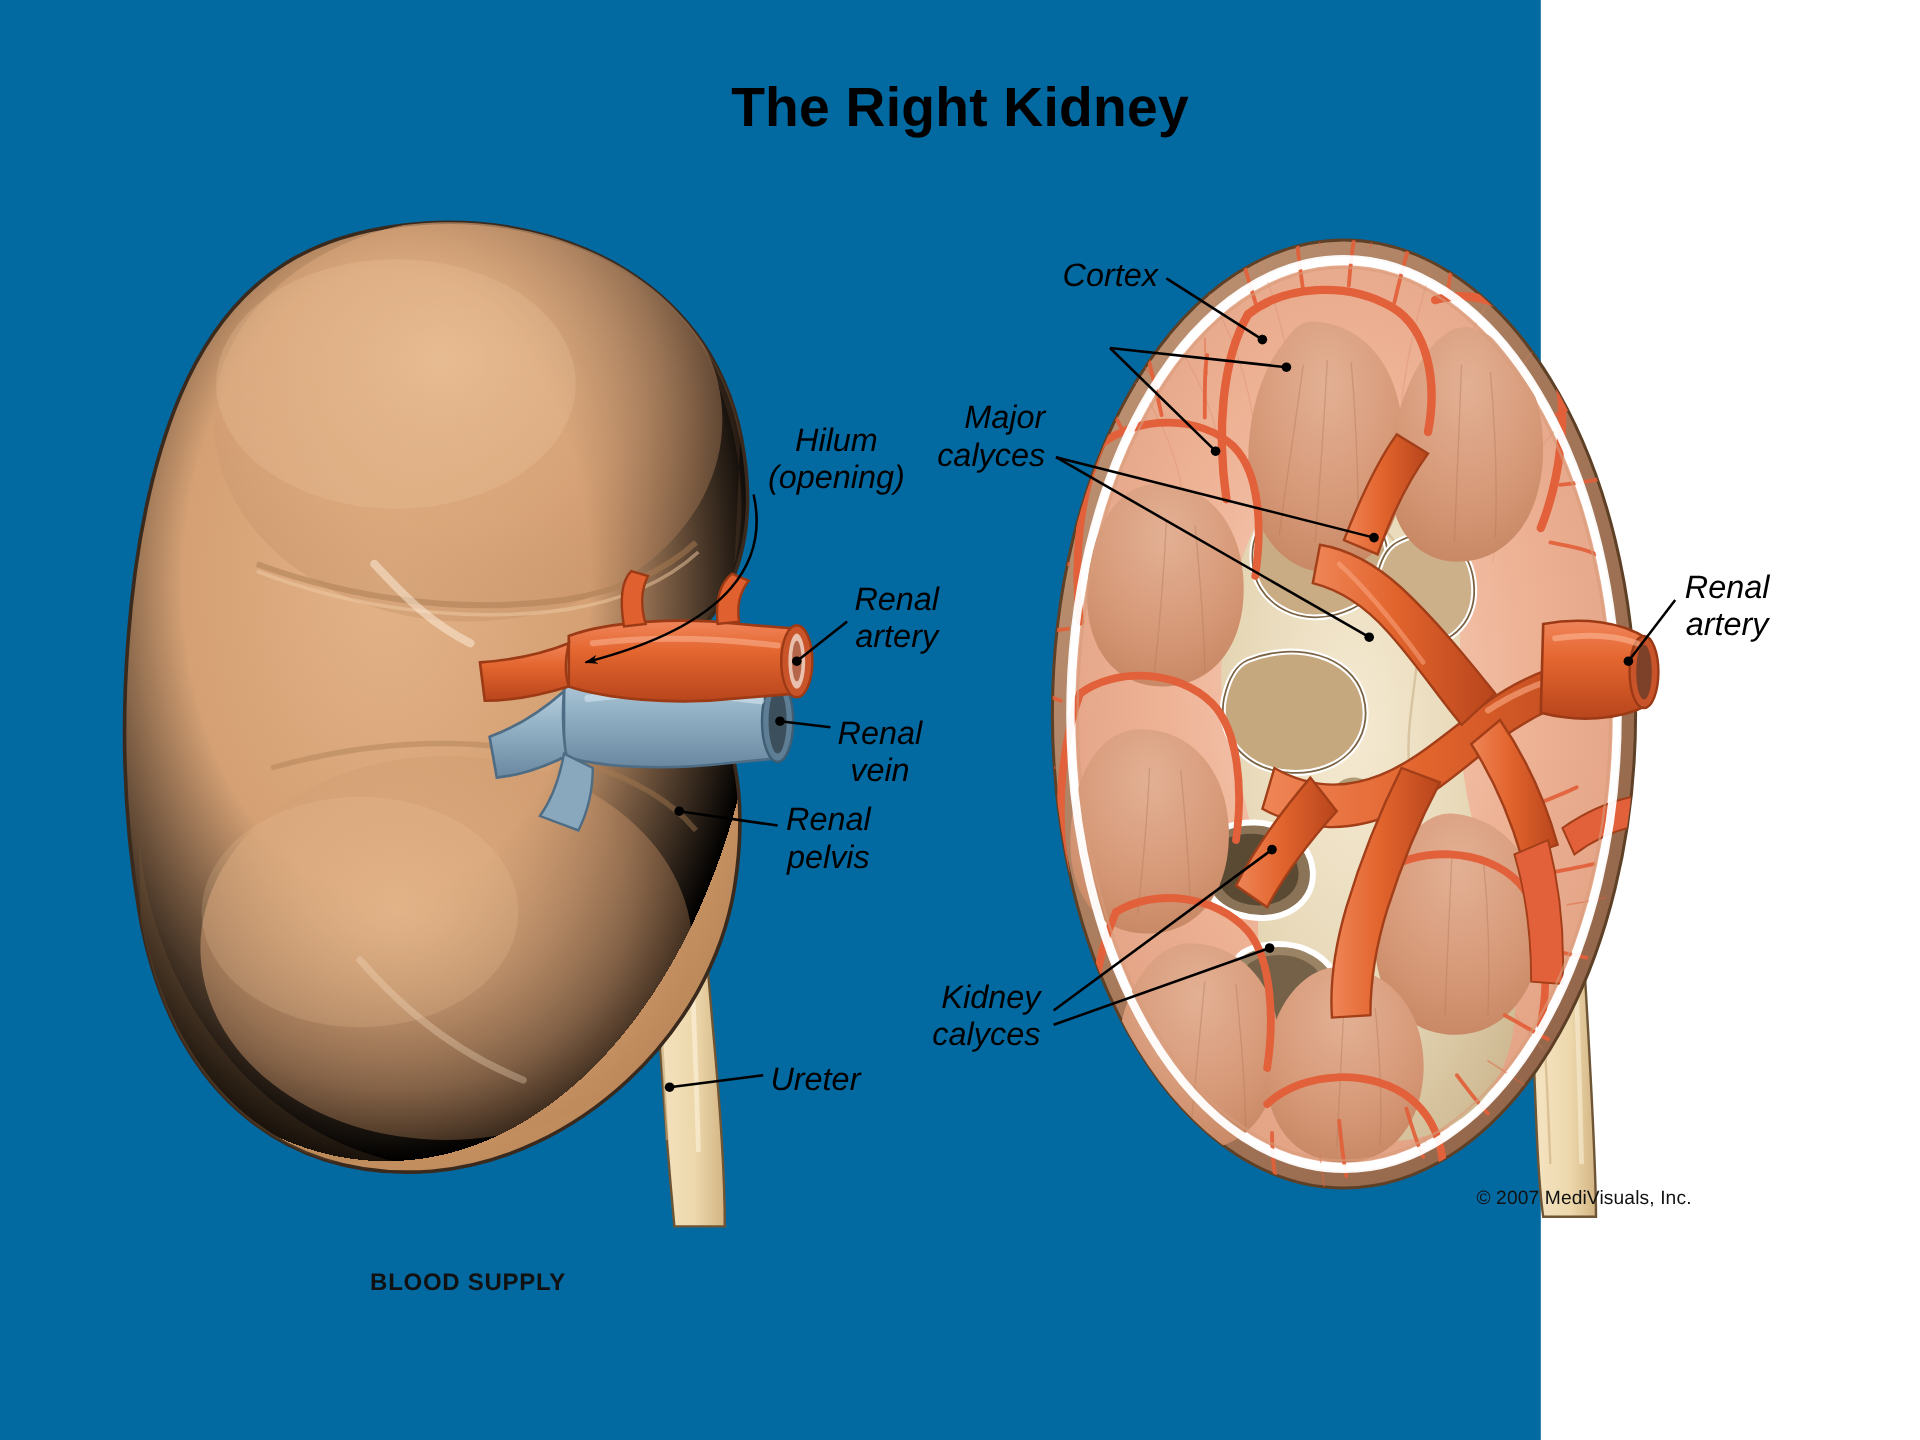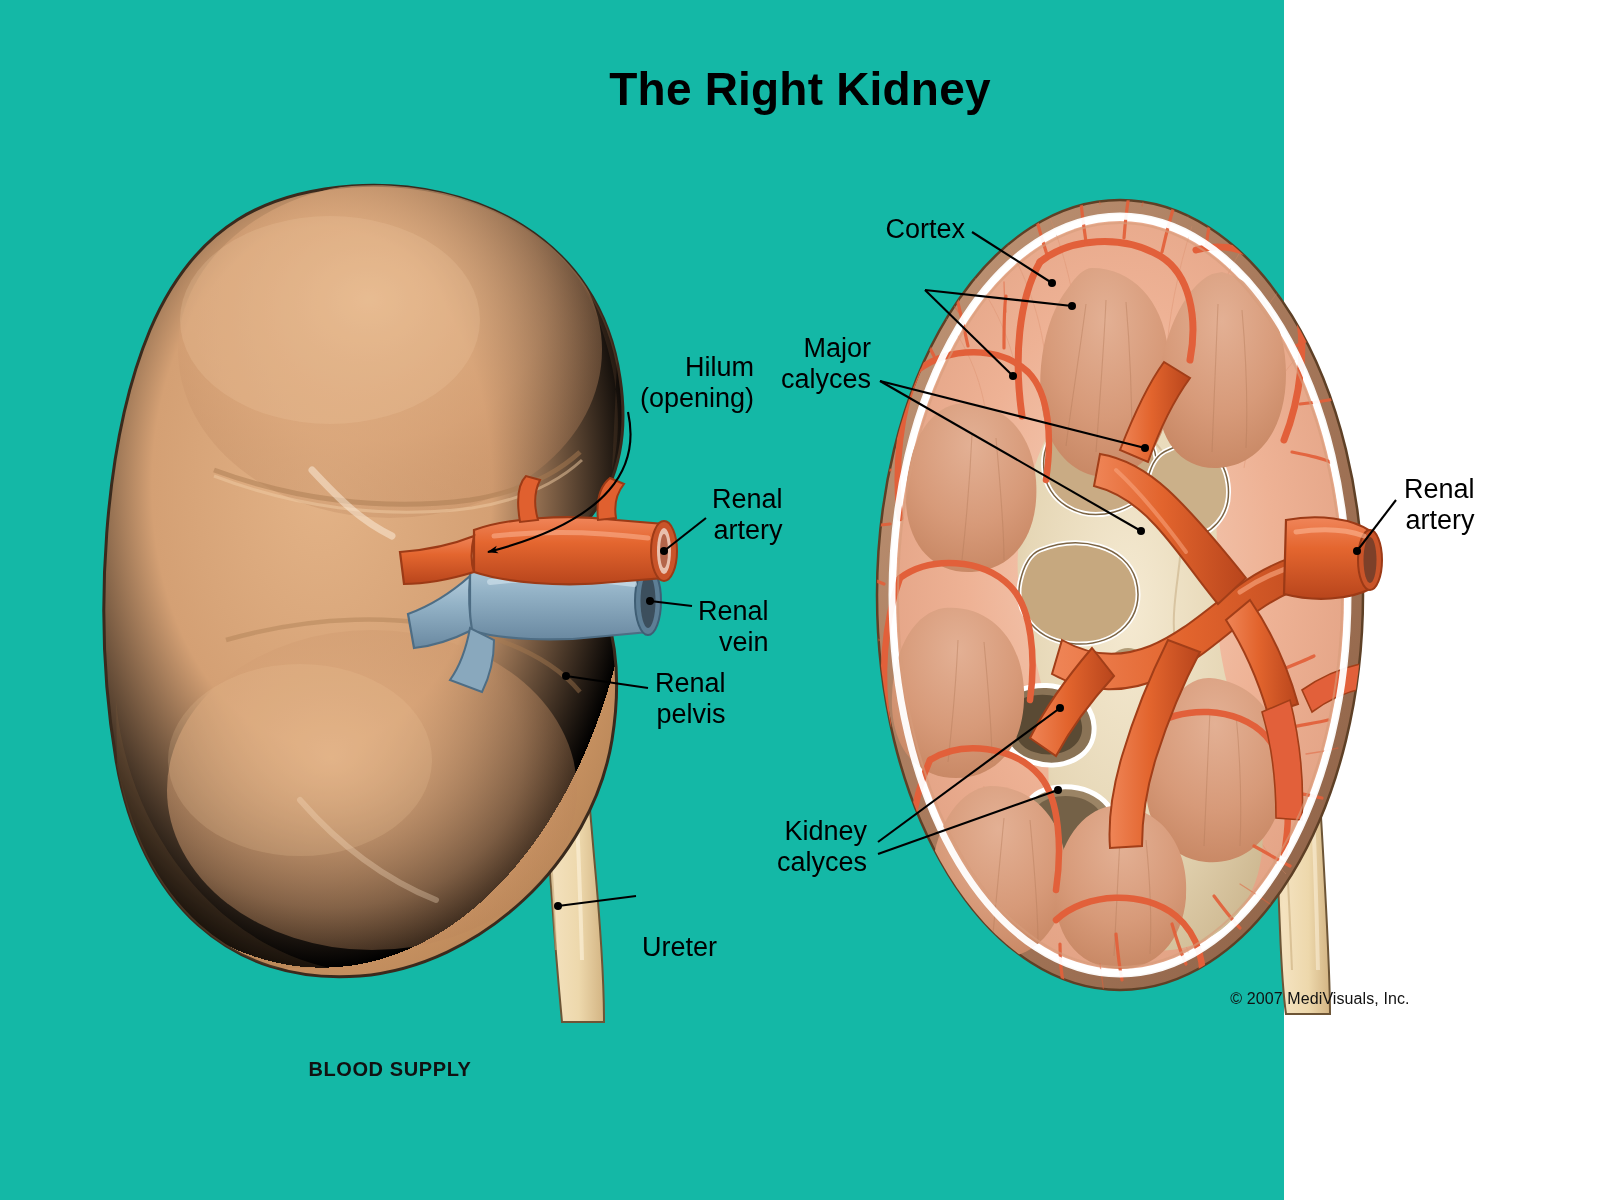--- a/index.html
+++ b/index.html
@@ -1,38 +1,39 @@
 <!DOCTYPE html>
 <html><head>
 <meta charset="utf-8">
 <style>
   html,body{margin:0;padding:0;background:#fff;}
   body{width:1600px;height:1200px;overflow:hidden;
        font-family:"Liberation Sans","DejaVu Sans",sans-serif;}
-  #stage{position:relative;width:1284px;height:1200px;background:#14b8a6;}
+  #stage{position:relative;width:1284px;height:1200px;background:#0369a1;}
   #page-title{
     position:absolute;left:0;top:62px;width:1600px;text-align:center;
     font-size:46px;font-weight:bold;color:#000;letter-spacing:.2px;
   }
   .caption{
     position:absolute;font-size:20px;font-weight:bold;color:#111;
     letter-spacing:.6px;text-align:center;
   }
   #caption-left{left:180px;top:1058px;width:420px;}
   #caption-right{left:890px;top:1058px;width:540px;}
   #copyright{
     position:absolute;left:1155px;top:990px;width:330px;
     font-size:16px;color:#111;text-align:center;letter-spacing:.1px;
   }
   .lbl{
     position:absolute;font-size:27px;color:#000;line-height:1.14;
     white-space:pre-line;
+    font-style:italic;
   }
   .lbl.r{text-align:right;}
-  .lbl.l{text-align:right;}
+  .lbl.l{text-align:center;}
   svg.art{position:absolute;left:0;top:0;width:1600px;height:1200px;
           pointer-events:none;}
 </style>
 </head>
 <body>
 
 <div id="stage">
 
   <svg class="art" viewBox="0 0 1600 1200">
     <defs>
@@ -427,21 +428,21 @@
   <div id="page-title">The Right Kidney</div>
 
   <div class="lbl l" style="left:640px;top:352px;">Hilum
 (opening)</div>
   <div class="lbl l" style="left:712px;top:484px;">Renal
 artery</div>
   <div class="lbl l" style="left:698px;top:596px;">Renal
 vein</div>
   <div class="lbl l" style="left:655px;top:668px;">Renal
 pelvis</div>
-  <div class="lbl l" style="left:642px;top:884px;margin-top:48px;">Ureter</div>
+  <div class="lbl l" style="left:642px;top:884px;">Ureter</div>
 
   <div class="lbl r" style="left:725px;top:214px;width:240px;">Cortex</div>
   <div class="lbl r" style="left:689px;top:333px;width:182px;">Major
 calyces</div>
   <div class="lbl r" style="left:685px;top:816px;width:182px;">Kidney
 calyces</div>
   <div class="lbl l" style="left:1404px;top:474px;">Renal
 artery</div>
 
   <div id="copyright">© 2007 MediVisuals, Inc.</div>

